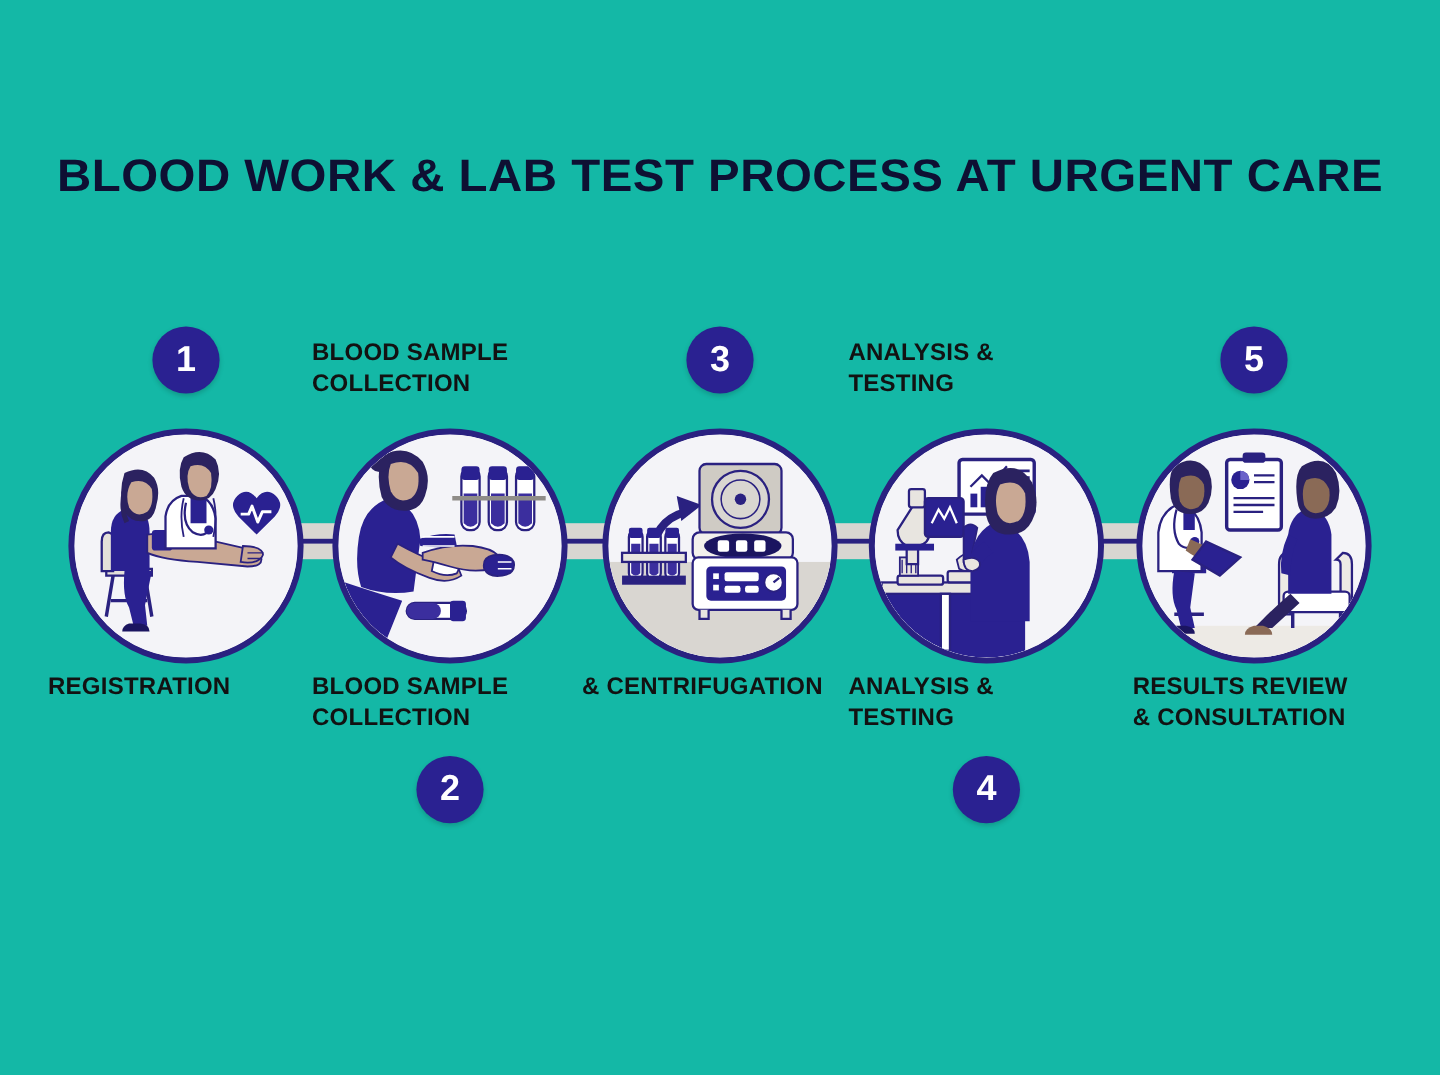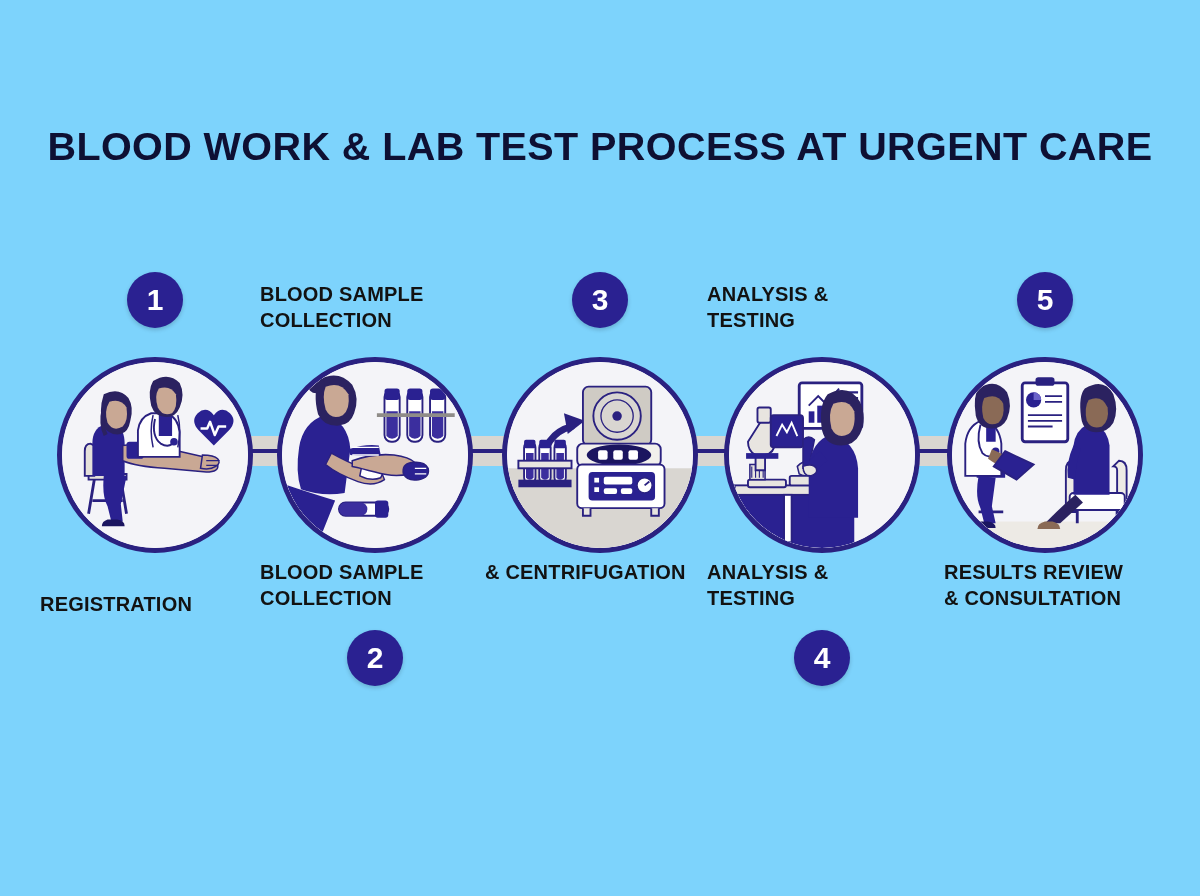--- a/index.html
+++ b/index.html
@@ -2,21 +2,21 @@
 <html><head>
 <meta charset="utf-8">
 <style>
   * { box-sizing: border-box; margin: 0; padding: 0; }
   html, body {
     width: 1200px; height: 896px;
     background: #ffffff;
     font-family: "Liberation Sans", sans-serif;
     overflow: hidden;
   }
-  #stage { position: relative; width: 1200px; height: 896px; background: #7dd3fc; }
+  #stage { position: relative; width: 1200px; height: 896px; background: #14b8a6; }
 
   
   #title {
     position: absolute; left: 0; top: 126px; width: 1200px;
     text-align: center;
     font-family: "Liberation Sans", sans-serif;
     font-size: 38px; font-weight: 700; letter-spacing: 0.4px;
     color: #0E1033;
     transform: scaleX(1.04);
     white-space: nowrap;
@@ -109,21 +109,21 @@
         <path d="M102 28 q12-4 18 6 q2 14 -4 20 q-10 4 -15-6 q-4-12 1-20z" fill="#C9A894"></path>
 
         <path d="M160 56 q-8-10 -17-2 q-8 8 1 18 l16 16 l16-16 q9-10 1-18 q-9-8 -17 2z" fill="#2A2191"></path>
         <path d="M146 70 h7 l3-7 l5 14 l4-9 h8" stroke="#FFFFFF" stroke-width="2.6" fill="none" stroke-linejoin="round"></path>
       </g>
     </svg>
   </div>
   <div class="badge" style="left:127px; top:272px;">
     <span>1</span>
   </div>
-  <div class="label-bottom" style="left:40px; top:560px;margin-top:32px;">
+  <div class="label-bottom" style="left:40px; top:560px;">
     <div>REGISTRATION</div>
   </div>
 
   <div class="circle" style="left:277px; top:357px;">
     <svg viewBox="0 0 196 196">
       <defs>
           <clipPath id="c2">
             <circle cx="98" cy="98" r="98"></circle>
           </clipPath>
         </defs>

